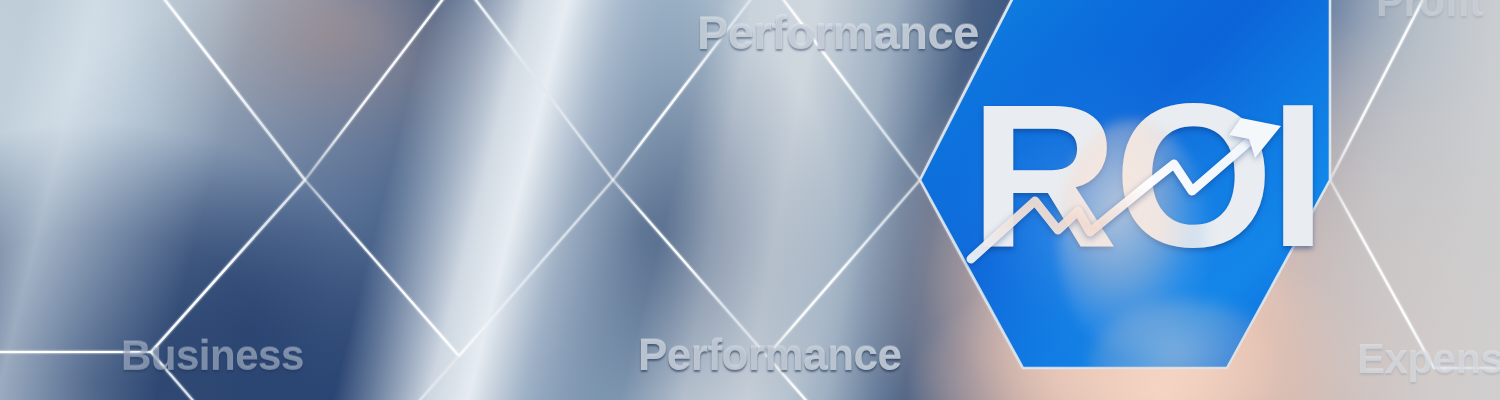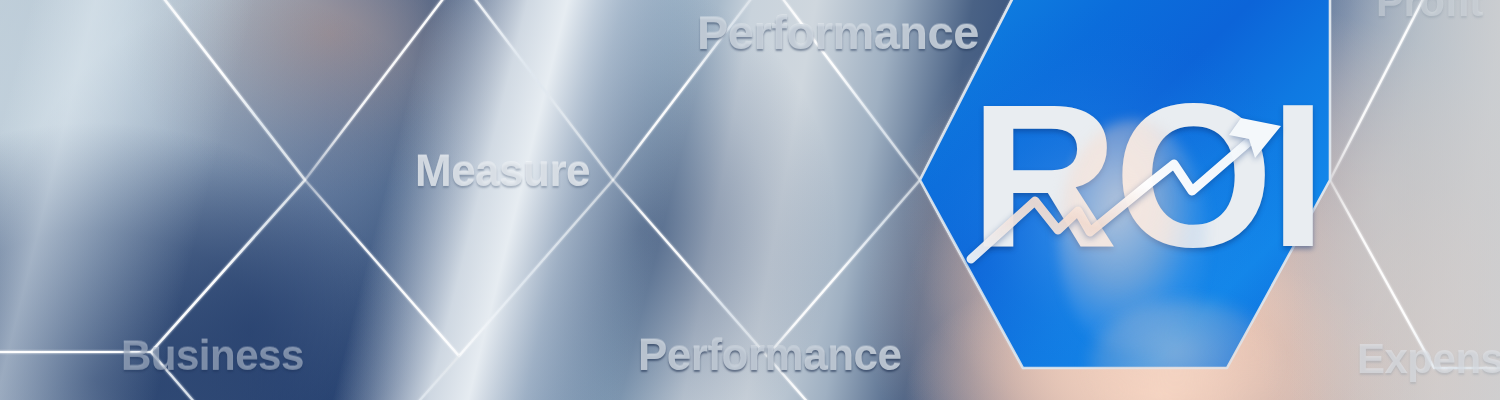--- a/index.html
+++ b/index.html
@@ -245,19 +245,18 @@
       </linearGradient>
     </defs>
     <g fill="none" stroke="url(#arrGrad)" stroke-width="9" stroke-linecap="round" stroke-linejoin="round" style="filter:drop-shadow(0 2px 3px rgba(8,50,120,0.40));">
       <path d="M 971,259 L 1035,201 L 1058,230 L 1078,211 L 1090,232
                L 1150,183 L 1174,164 L 1192,191 L 1252,139"></path>
     </g>
     <polygon points="1241,118 1281,126 1255,158 1249,139 1229,135" fill="#f4f8fb" style="filter:drop-shadow(0 2px 3px rgba(8,50,120,0.40));"></polygon>
   </svg>
 
   <div class="hexword w-investment">Performance</div>
-  <div class="hexword w-measure">Measure</div>
   <div class="hexword w-performance">Performance</div>
   <div class="hexword w-business">Business</div>
   <div class="hexword w-profit">Profit</div>
   <div class="hexword w-expense">Expense</div>
 
 </div>
 
 </body></html>

